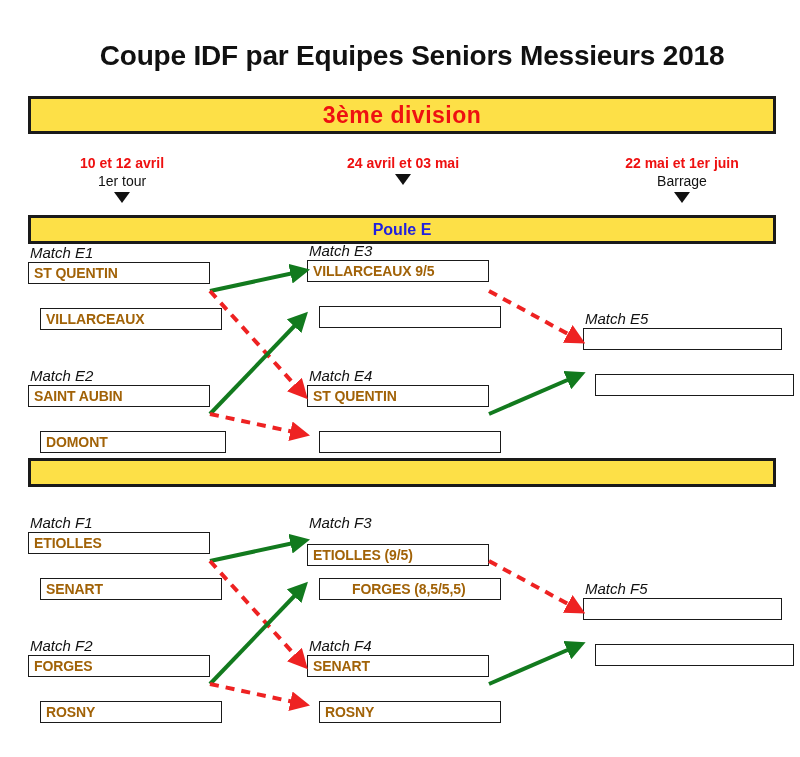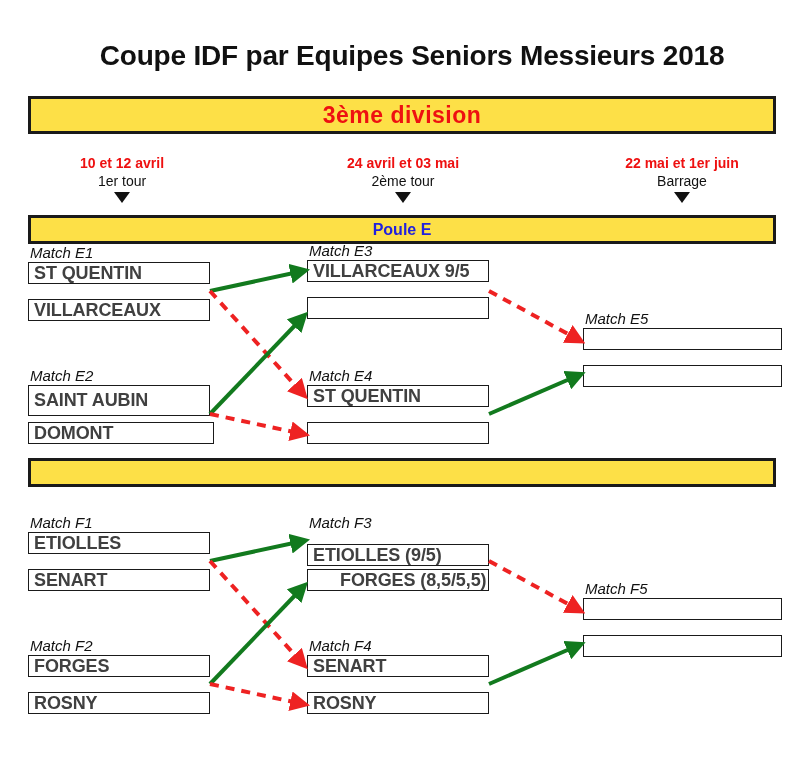--- a/index.html
+++ b/index.html
@@ -122,25 +122,25 @@
     position: absolute;
     left: 0;
     box-sizing: border-box;
     background: #ffffff;
     border: 1.6px solid #1a1a1a;
     display: flex;
     align-items: center;
     padding-left: 5px;
   }
   .slot-top  { top: 0; }
-  .slot-bot  { top: 37px; }
+  .slot-bot  { top: 46px; margin-left: 12px; }
   .slot-text {
-    font-size: 18px;
-    font-weight: bold;
-    color: #404040;
+    font-size: 14px;
+    font-weight: bold;
+    color: #a16207;
     white-space: nowrap;
     letter-spacing: -0.1px;
   }
 
   
   #connectors {
     position: absolute;
     left: 0;
     top: 0;
     width: 800px;
@@ -159,21 +159,20 @@
     <span class="banner-text">3ème  division</span>
   </div>
 
   <div class="round-col" style="left:22px; top:155px;">
     <div class="round-date">10 et 12 avril</div>
     <div class="round-name">1er tour</div>
     <div class="round-arrow"></div>
   </div>
   <div class="round-col" style="left:303px; top:155px;">
     <div class="round-date">24 avril et 03 mai</div>
-    <div class="round-name">2ème tour</div>
     <div class="round-arrow"></div>
   </div>
   <div class="round-col" style="left:582px; top:155px;">
     <div class="round-date">22 mai et 1er juin</div>
     <div class="round-name">Barrage</div>
     <div class="round-arrow"></div>
   </div>
 
   <div class="banner banner-poule-e">
     <span class="banner-text">Poule E</span>
@@ -184,21 +183,21 @@
     <div class="slot slot-top" style="width:182px; height:22px;">
       <span class="slot-text">ST QUENTIN</span>
     </div>
     <div class="slot slot-bot" style="width:182px; height:22px;">
       <span class="slot-text">VILLARCEAUX</span>
     </div>
   </div>
 
   <div class="match" style="left:28px; top:385px; width:182px;">
     <div class="match-label">Match E2</div>
-    <div class="slot slot-top" style="width:182px; height:31px;">
+    <div class="slot slot-top" style="width:182px; height:22px;">
       <span class="slot-text">SAINT AUBIN</span>
     </div>
     <div class="slot slot-bot" style="width:186px; height:22px;">
       <span class="slot-text">DOMONT</span>
     </div>
   </div>
 
   <div class="match" style="left:307px; top:260px; width:182px;">
     <div class="match-label">Match E3</div>
     <div class="slot slot-top" style="width:182px; height:22px;text-align:right;">

